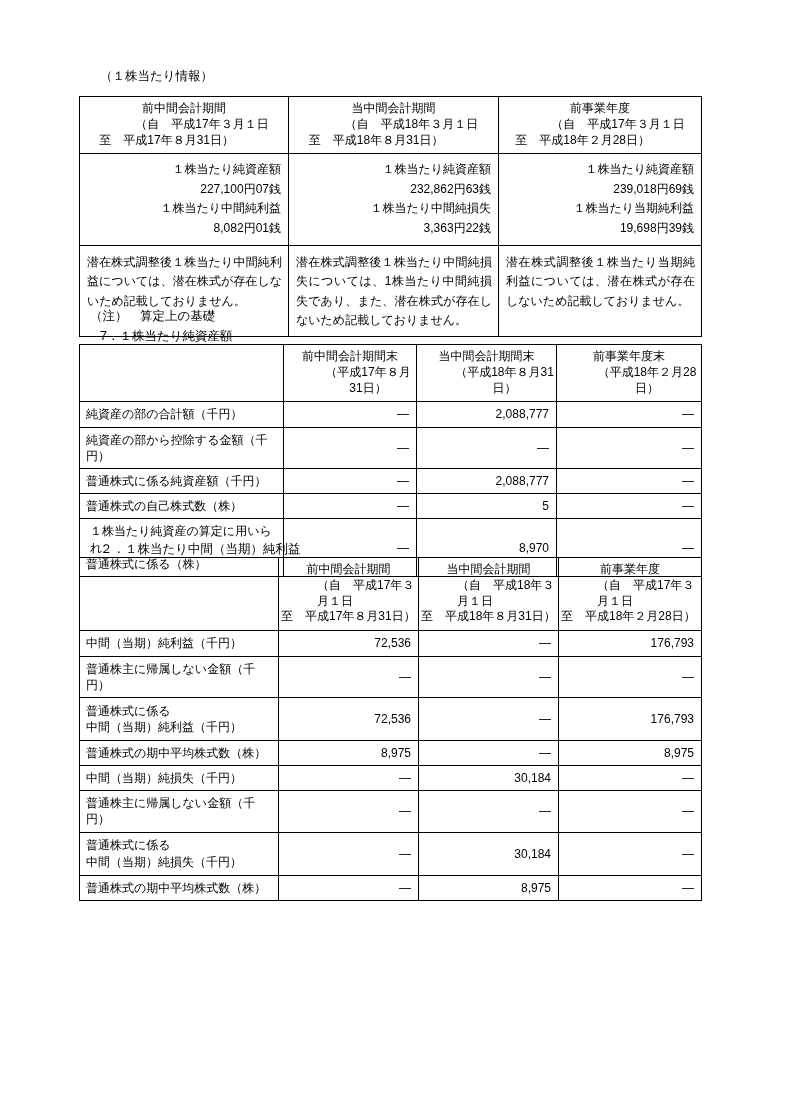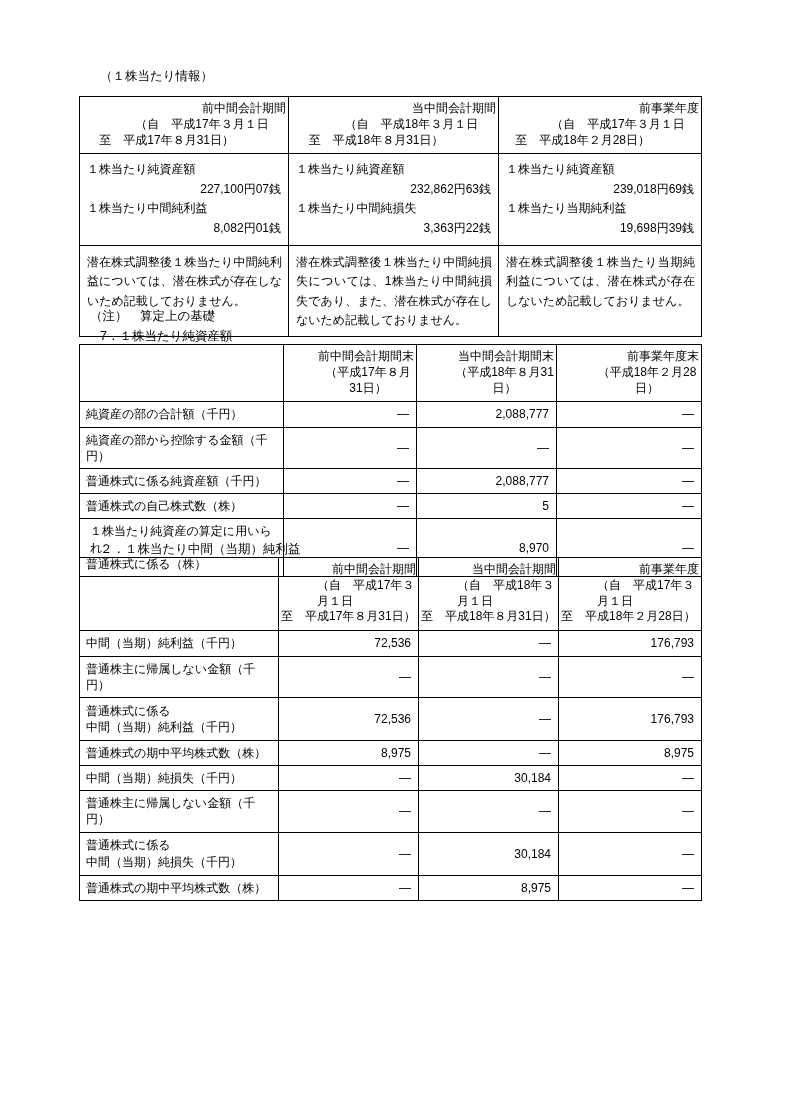--- a/index.html
+++ b/index.html
@@ -37,36 +37,36 @@
   table.doc td {
     border: 1px solid #000000;
     padding: 0;
     vertical-align: top;
   }
   .hdr-cell {
     text-align: center;
     padding: 4px 2px 5px 2px !important;
     line-height: 1.32;
   }
-  .hdr-cell .l1 { display: block; text-align: right; }
+  .hdr-cell .l1 { display: block; }
   .hdr-cell .l2 { display: block; margin-left: 36px; }
   .hdr-cell .l3 { display: block; }
   .hdr-left {
     display: inline-block;
     text-align: left;
   }
 
   
   .t1 { left: 79px; top: 96px; width: 622px; }
   .t1 td { }
   .t1 .body-cell {
     padding: 6px 7px 7px 7px !important;
     line-height: 1.62;
   }
-  .t1 .lbl { display: block; text-align: left; }
+  .t1 .lbl { display: block; text-align: right; }
   .t1 .val { display: block; text-align: right; }
   .t1 .note-cell {
     padding: 7px 6px 6px 7px !important;
     line-height: 1.60;
     text-align: justify;
     text-justify: inter-character;
   }
   .t1 .note-cell p { margin: 0; }
 
   

